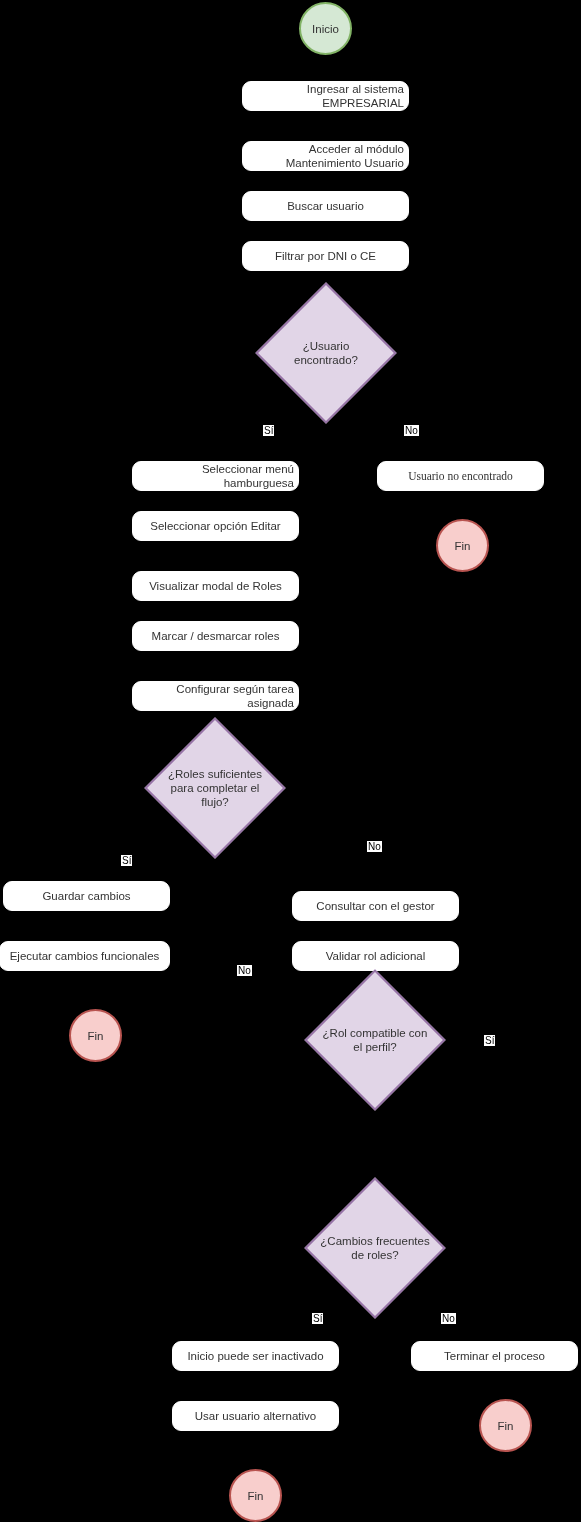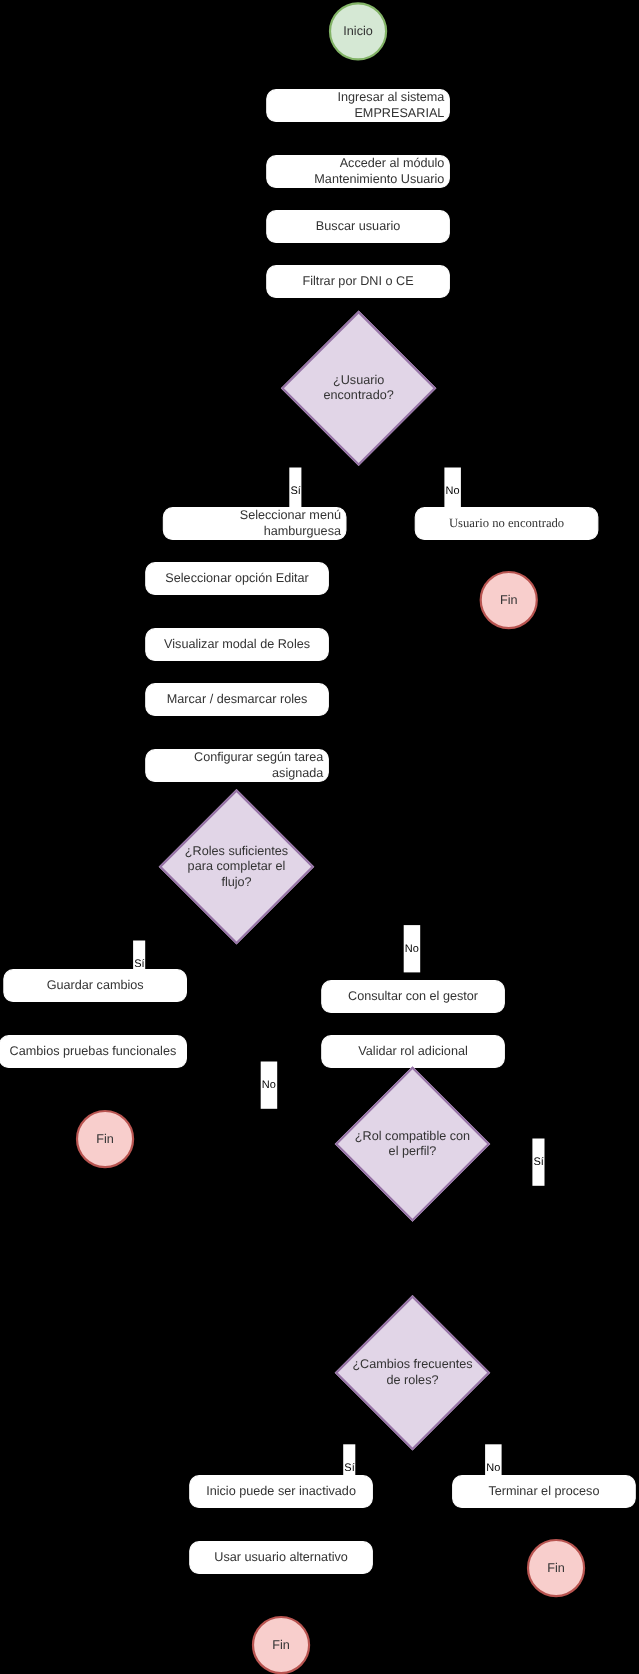--- a/index.html
+++ b/index.html
@@ -84,21 +84,21 @@
     width: 110px;
     display: block;
   }
   
   .edge-label {
     position: absolute;
     background: #ffffff;
     color: #000000;
     font-size: 10px;
     line-height: 11px;
-    padding: 16px 1px;
+    padding: 0 1px;
     white-space: nowrap;
   }
   
   .connector {
     position: absolute;
     background: #000000;
     width: 1px;
   }
 </style>
 </head>
@@ -141,21 +141,21 @@
   <div class="node decision" style="left:276px; top:303px; width:100px; height:100px;">
     <div class="shape"></div>
     <div class="dlabel">
       <span class="wrapped">¿Usuario encontrado?</span>
     </div>
   </div>
 
   <div class="edge-label" style="left:263px; top:425px;">Sí</div>
   <div class="edge-label" style="left:404px; top:425px;">No</div>
 
-  <div class="node process" style="left:148px; top:461px; width:167px; height:30px;">
+  <div class="node process" style="left:132px; top:461px; width:167px; height:30px;">
     <span>Seleccionar menú hamburguesa</span>
   </div>
 
   <div class="node process" style="left:132px; top:511px; width:167px; height:30px;">
     <span>Seleccionar opción Editar</span>
   </div>
 
   <div class="node process" style="left:132px; top:571px; width:167px; height:30px;">
     <span>Visualizar modal de Roles</span>
   </div>
@@ -184,21 +184,21 @@
   </div>
 
   <div class="edge-label" style="left:121px; top:855px;">Sí</div>
   <div class="edge-label" style="left:367px; top:841px;">No</div>
 
   <div class="node process" style="left:3px; top:881px; width:167px; height:30px;">
     <span>Guardar cambios</span>
   </div>
 
   <div class="node process" style="left:-1px; top:941px; width:171px; height:30px;">
-    <span>Cambios pruebas funcionales</span>
+    <span>Ejecutar cambios funcionales</span>
   </div>
 
   <div class="node terminator end" style="left:69px; top:1009px; width:53px; height:53px;">
     <span>Fin</span>
   </div>
 
   <div class="node process" style="left:292px; top:891px; width:167px; height:30px;">
     <span>Consultar con el gestor</span>
   </div>
 

